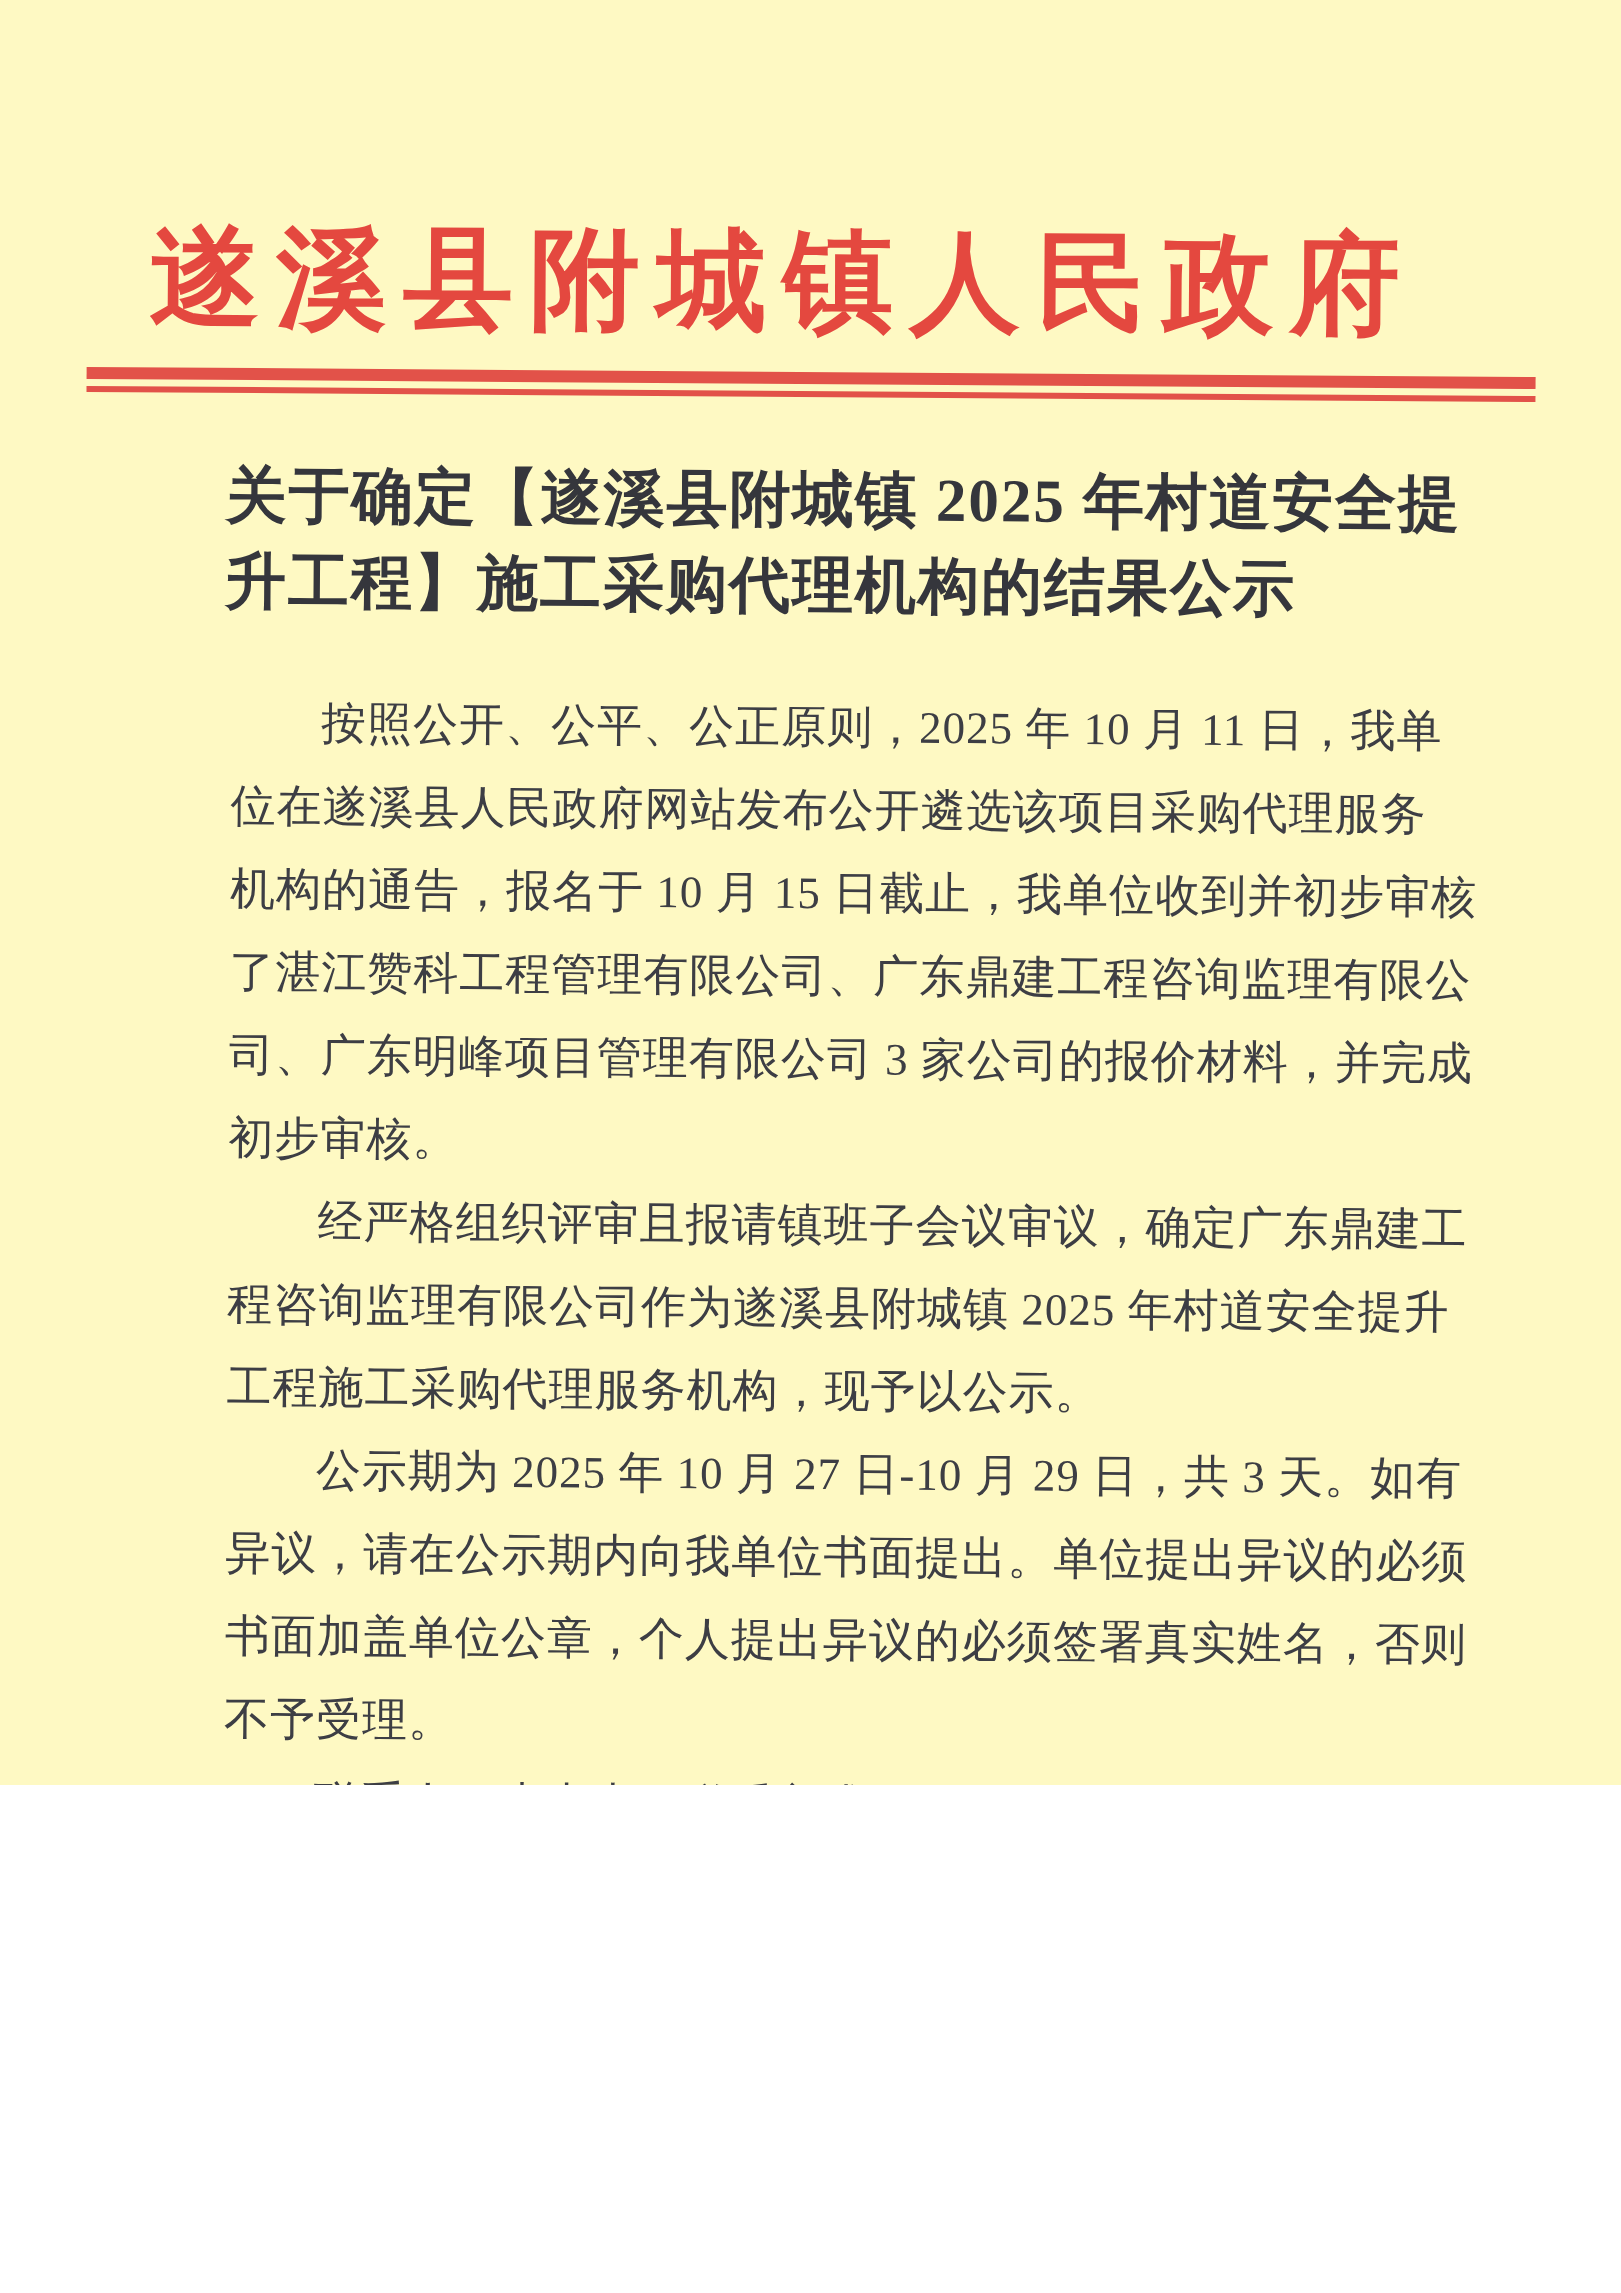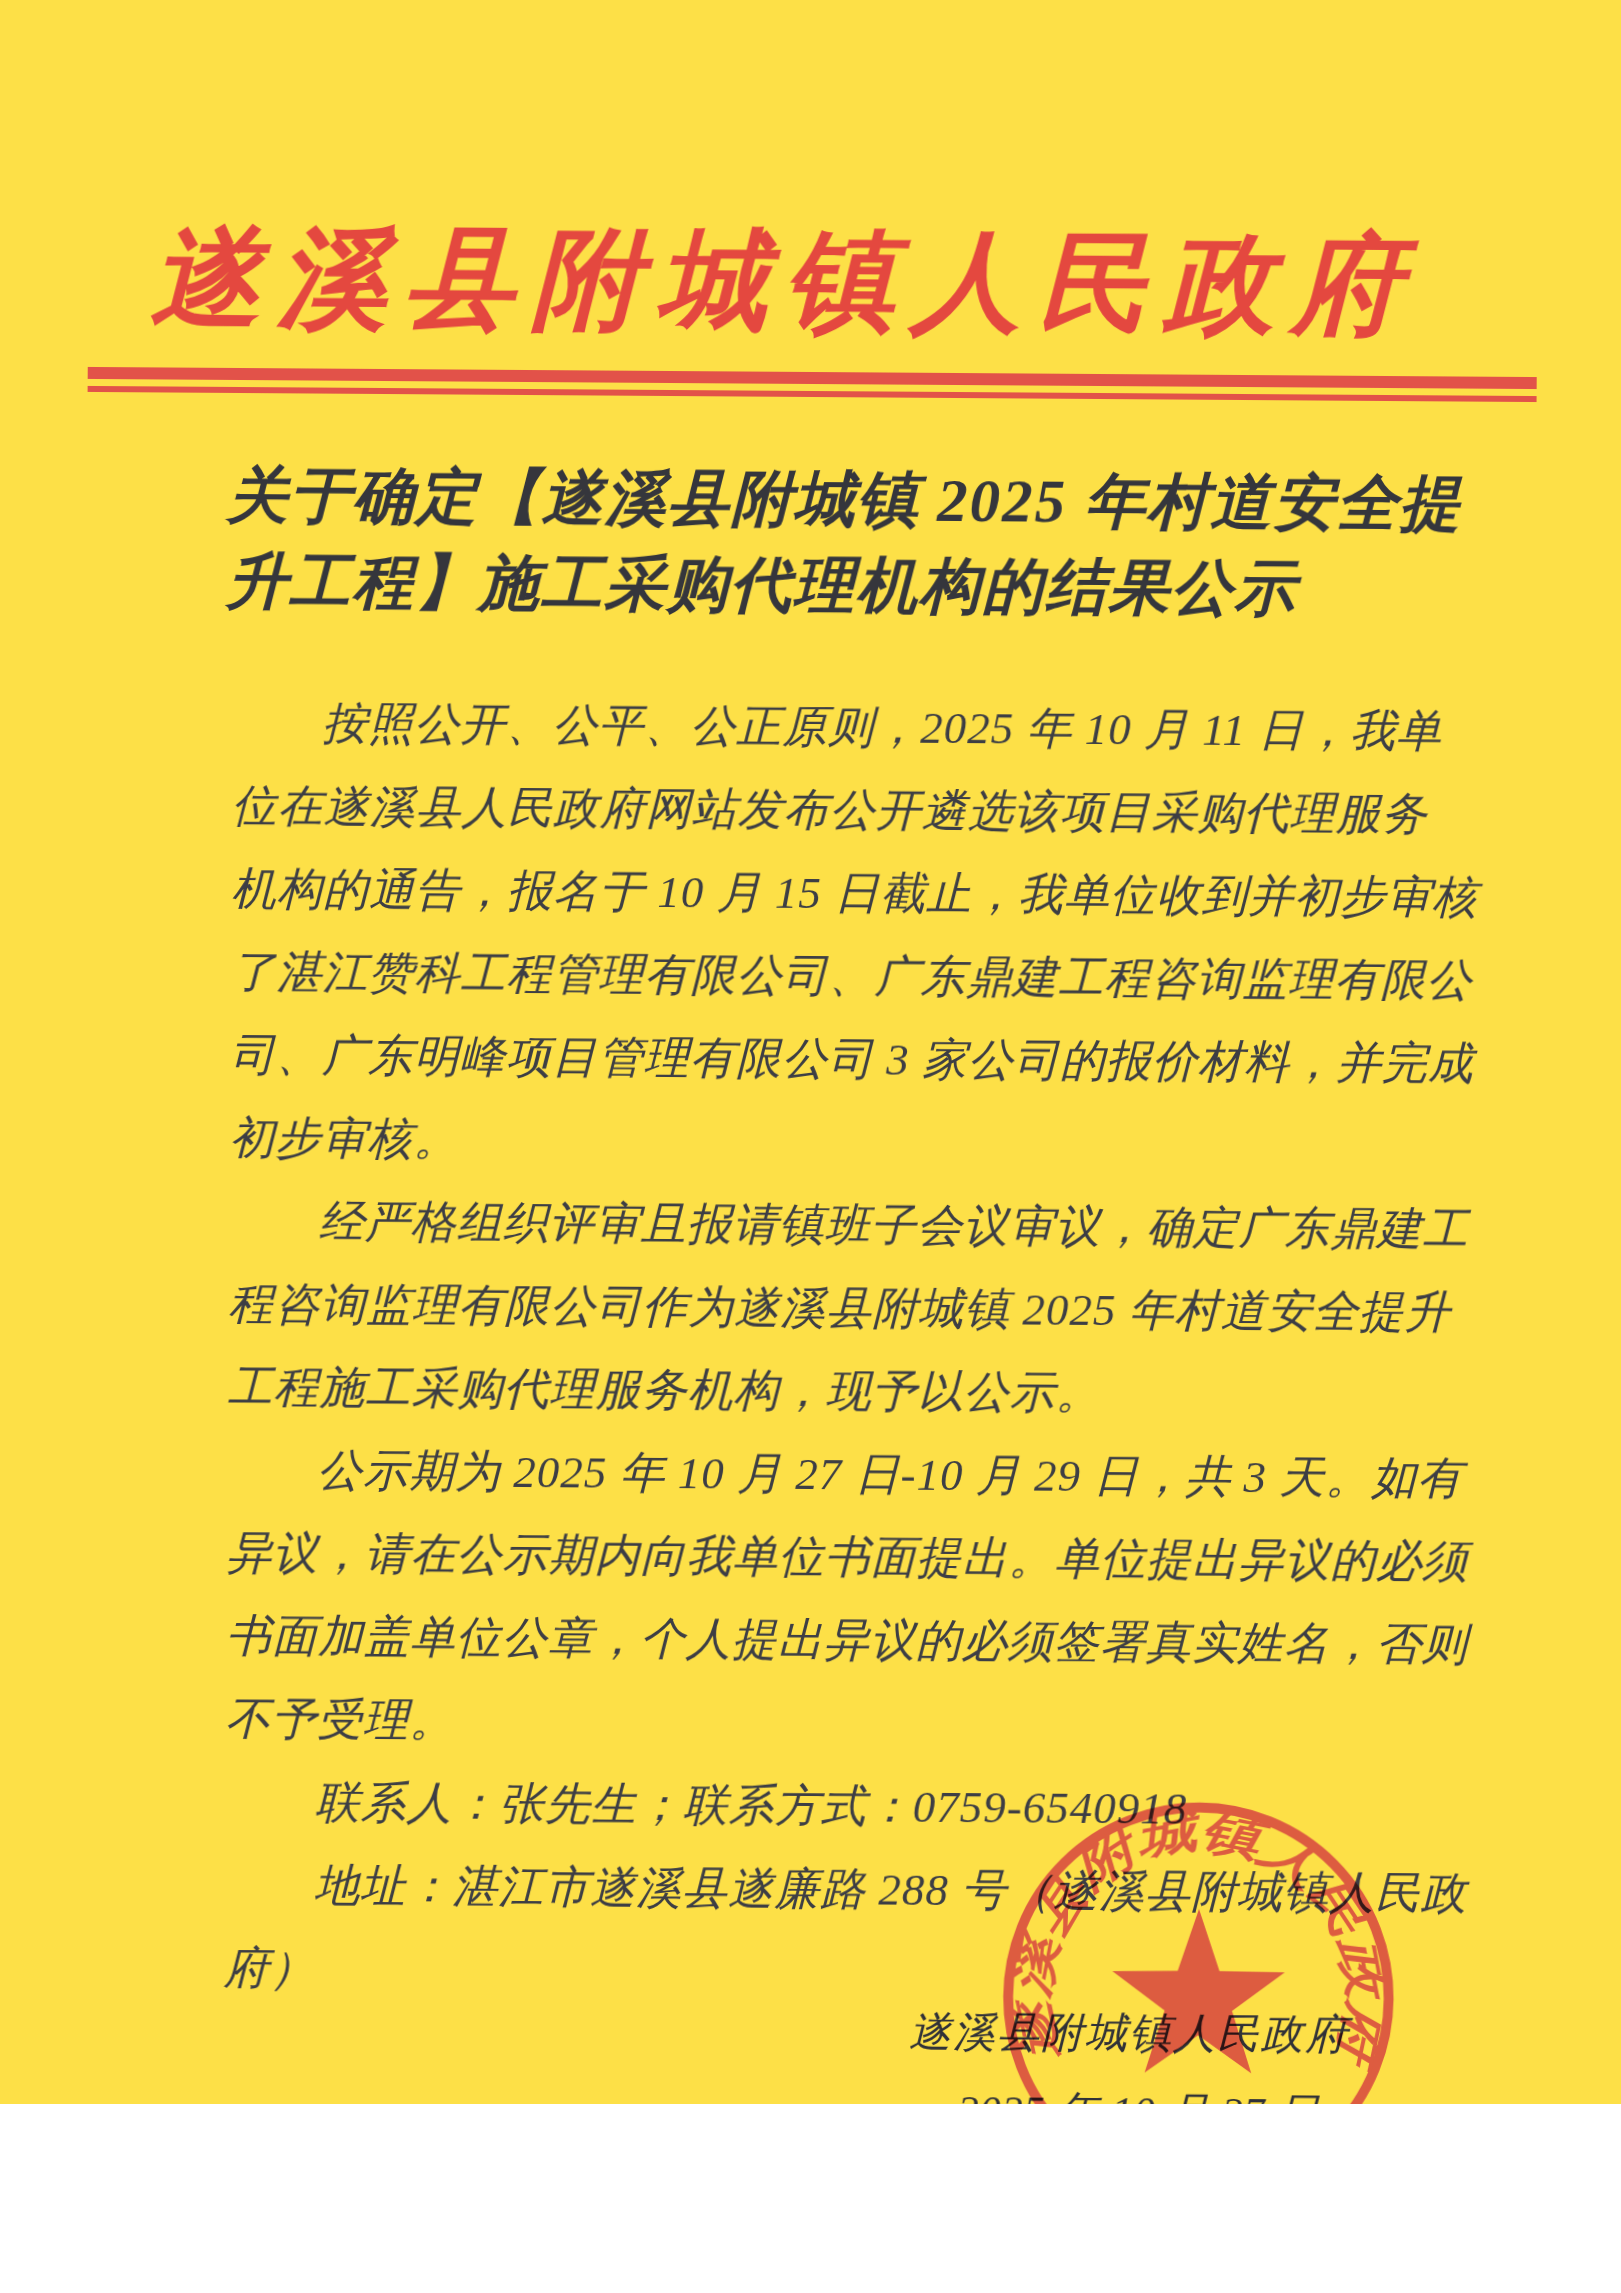--- a/index.html
+++ b/index.html
@@ -1,23 +1,22 @@
 <!DOCTYPE html>
 <html><head>
 <meta charset="utf-8">
 <style>
   html, body { margin: 0; padding: 0; background: #ffffff; }
   .page {
     position: relative;
     width: 1621px;
-    height: 2104px;
-    background: #fde047;
+    height: 1785px;
+    background: #fef9c3;
     overflow: hidden;
     font-family: "Liberation Serif", "DejaVu Serif", serif;
-    font-style: italic;
   }
   .content {
     position: absolute;
     inset: 0;
     transform: rotate(0.4deg);
     transform-origin: 50% 50%;
   }
   
   .letterhead {
     position: absolute;

